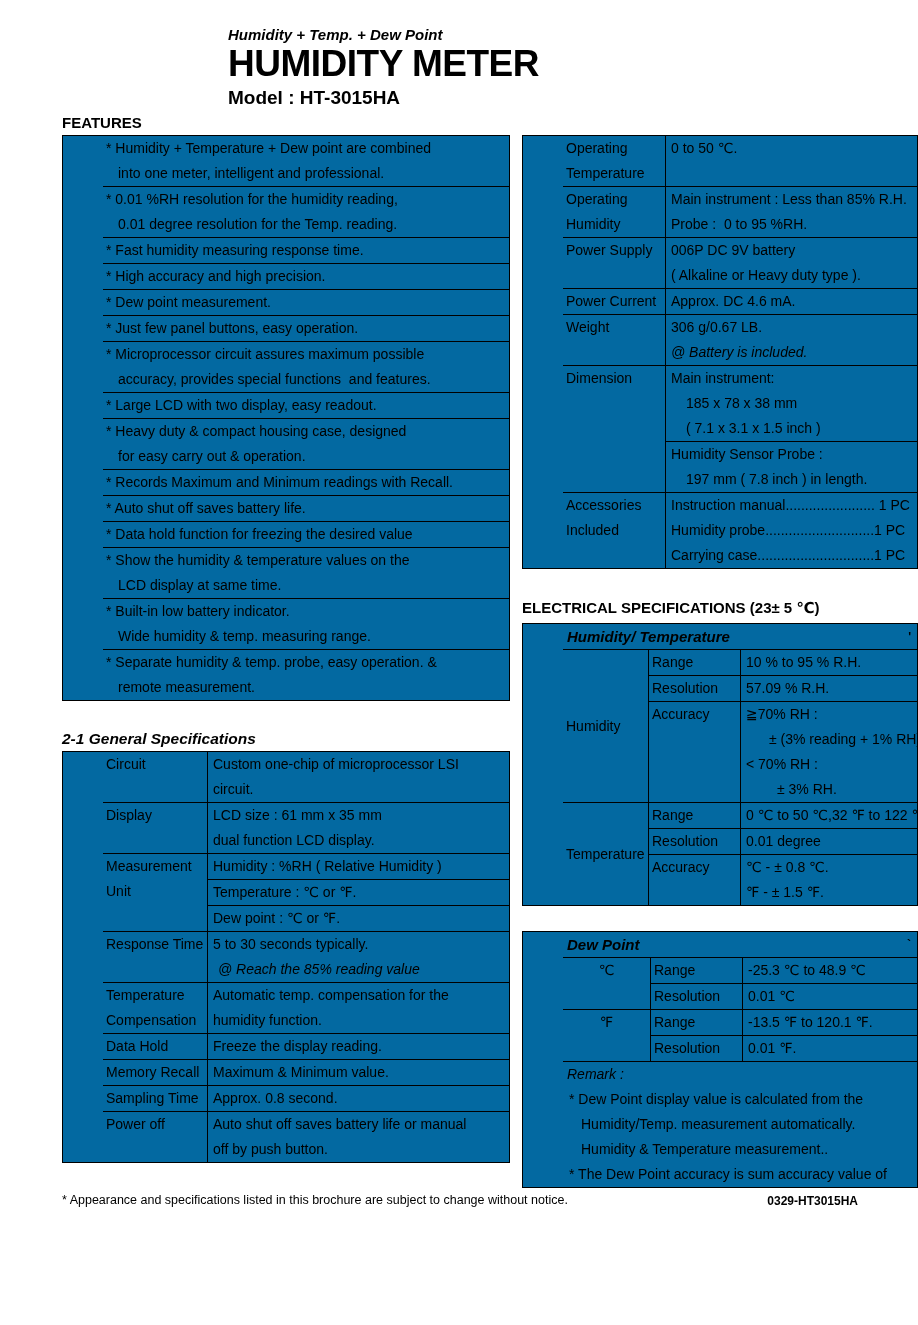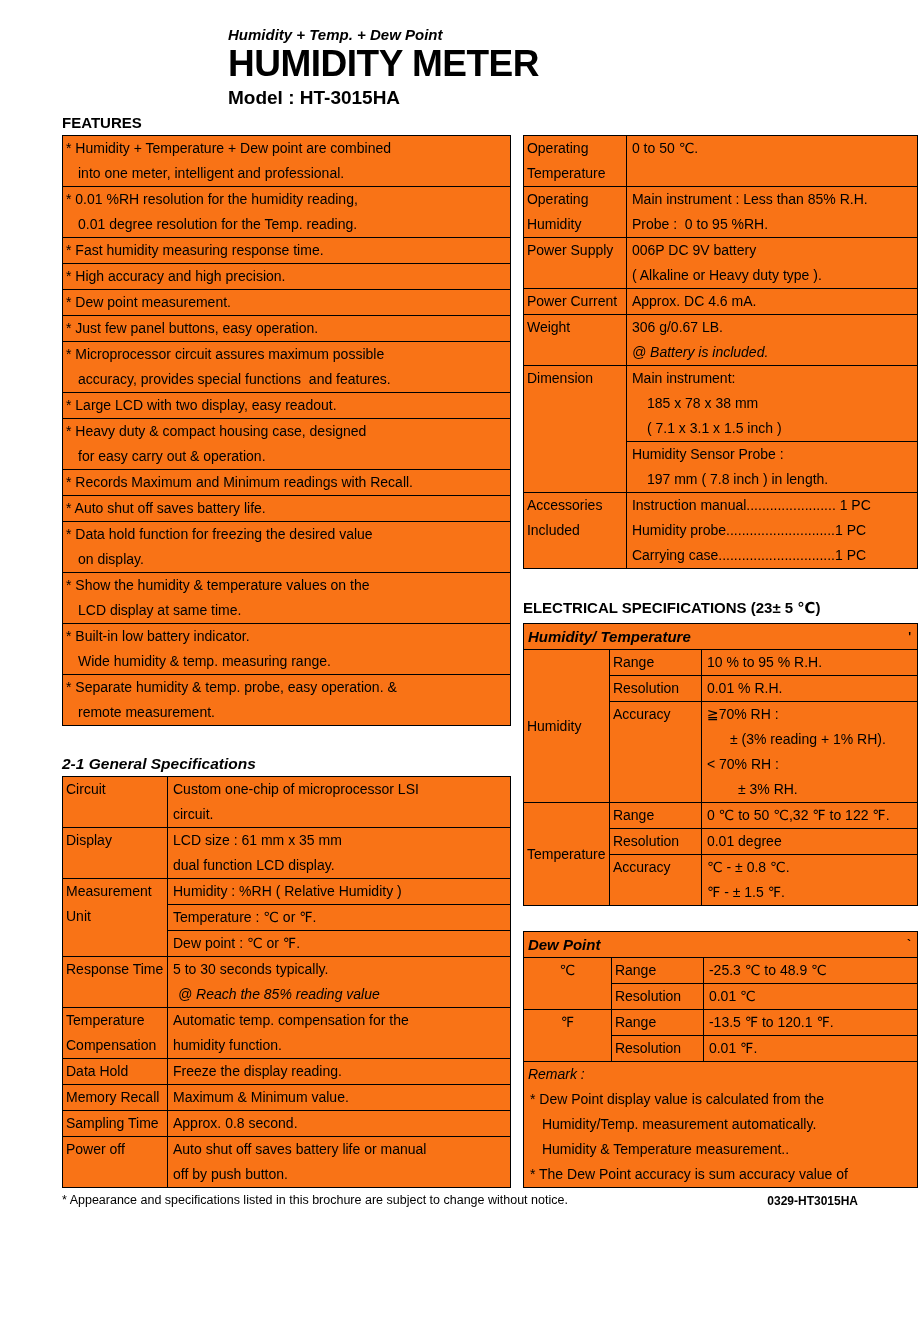--- a/index.html
+++ b/index.html
@@ -16,21 +16,21 @@
   .subtitle{font-style:italic;font-weight:bold;font-size:15px;}
   .title{font-size:37px;font-weight:bold;letter-spacing:-0.5px;margin:1px 0 0 0;line-height:40px;}
   .model{font-weight:bold;font-size:19px;margin-top:3px;}
 
   
   .cols{display:flex;margin:4px 0 0 62px;gap:12px;align-items:flex-start;}
   .col-left{width:450px;}
   .col-right{width:396px;}
   .sec-head{font-weight:bold;font-size:15px;height:22px;line-height:20px;}
   .sec-head.it2{font-style:italic;font-size:15.5px;}
-  .box{border:1px solid #000;background:#f97316;}
+  .box{border:1px solid #000;background:#0369a1;padding-left:40px;}
 
   .ln{height:25px;line-height:25px;white-space:pre;overflow:visible;padding-left:5px;}
   .it{font-style:italic;}
 
   
   .f-item + .f-item{border-top:1px solid #000;}
   .f-item .first{padding-left:3px;}
   .f-item .cont{padding-left:15px;}
 
   
@@ -129,21 +129,20 @@
           <div class="ln cont">for easy carry out &amp; operation.</div>
         </div>
         <div class="f-item">
           <div class="ln first">* Records Maximum and Minimum readings with Recall.</div>
         </div>
         <div class="f-item">
           <div class="ln first">* Auto shut off saves battery life.</div>
         </div>
         <div class="f-item">
           <div class="ln first">* Data hold function for freezing the desired value</div>
-          <div class="ln cont">on display.</div>
         </div>
         <div class="f-item">
           <div class="ln first">* Show the humidity &amp; temperature values on the</div>
           <div class="ln cont">LCD display at same time.</div>
         </div>
         <div class="f-item">
           <div class="ln first">* Built-in low battery indicator.</div>
           <div class="ln cont">Wide humidity &amp; temp. measuring range.</div>
         </div>
         <div class="f-item">
@@ -340,21 +339,21 @@
                 </div>
               <div class="vcell">
                   <div class="ln">10 % to 95 % R.H.</div>
                 </div>
             </div>
             <div class="prow">
               <div class="pcell">
                   <div class="ln">Resolution</div>
                 </div>
               <div class="vcell">
-                  <div class="ln">0.01 % R.H.</div>
+                  <div class="ln">57.09 % R.H.</div>
                 </div>
             </div>
             <div class="prow">
               <div class="pcell">
                   <div class="ln">Accuracy</div>
                 </div>
               <div class="vcell">
                 <div class="ln">≧70% RH :</div>
                 <div class="ln ind1">± (3% reading + 1% RH).</div>
                 <div class="ln">&lt; 70% RH :</div>

